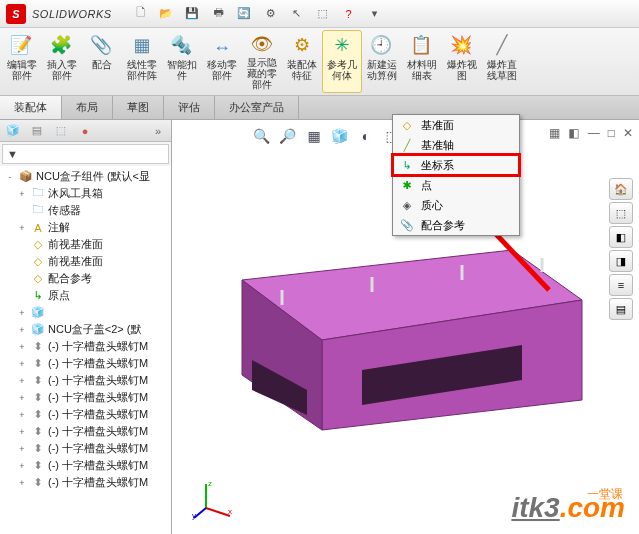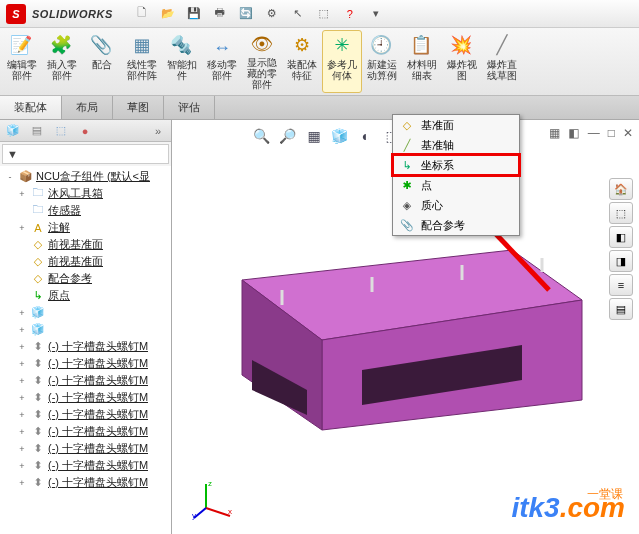--- a/index.html
+++ b/index.html
@@ -1,20 +1,20 @@
 <!DOCTYPE html>
 <html><head>
 <meta charset="utf-8">
 <style>
 * { margin: 0; padding: 0; box-sizing: border-box; font-family: "Microsoft YaHei", Arial, sans-serif; }
 body { width: 639px; height: 534px; background: #f0f0f0; overflow: hidden; position: relative; font-size: 11px; }
 
 .titlebar { height: 28px; background: linear-gradient(#fdfdfd,#e8e8e8); display: flex; align-items: center; padding: 0 6px; border-bottom: 1px solid #ccc; }
 .titlebar .logo { width: 20px; height: 20px; background: #d00; border-radius: 3px; margin-right: 6px; display: flex; align-items: center; justify-content: center; color: #fff; font-weight: bold; font-style: italic; }
-.titlebar .brand { font-weight: bold; font-style: italic; color: #333; letter-spacing: 0.5px; }
+.titlebar .brand { font-weight: normal; font-style: italic; color: #333; letter-spacing: 0.5px; }
 .titlebar .qat { display: flex; gap: 8px; margin-left: 20px; align-items: center; }
 .titlebar .qat span { width: 18px; height: 18px; display: flex; align-items: center; justify-content: center; color: #555; }
 
 .ribbon { height: 68px; background: linear-gradient(#f7f7f7,#e6e6e6); border-bottom: 1px solid #bbb; display: flex; padding: 2px; }
 .ribbon-btn { display: flex; flex-direction: column; align-items: center; justify-content: flex-start; padding: 2px 4px; min-width: 40px; border: 1px solid transparent; border-radius: 3px; cursor: pointer; }
 .ribbon-btn .ico { width: 24px; height: 24px; margin-bottom: 2px; display: flex; align-items: center; justify-content: center; font-size: 18px; }
 .ribbon-btn .lbl { font-size: 10px; text-align: center; line-height: 11px; color: #333; white-space: pre-line; }
 .ribbon-btn.highlighted { background: #fff8d0; border: 1px solid #e0c060; }
 
 .tabs { height: 24px; background: linear-gradient(#d8d8d8,#c8c8c8); display: flex; align-items: stretch; border-bottom: 1px solid #aaa; }
@@ -24,21 +24,21 @@
 .workspace { display: flex; height: calc(100% - 120px); }
 
 .sidebar { width: 172px; background: #f4f4f4; border-right: 1px solid #aaa; display: flex; flex-direction: column; }
 .side-tabs { height: 22px; background: linear-gradient(#f0f0f0,#dcdcdc); display: flex; align-items: center; padding: 0 4px; gap: 6px; border-bottom: 1px solid #bbb; }
 .side-tabs .st { width: 18px; height: 18px; display: flex; align-items: center; justify-content: center; }
 .filter { height: 20px; background: #fff; border: 1px solid #ccc; margin: 2px; display: flex; align-items: center; padding: 0 4px; color: #444; }
 .tree { flex: 1; overflow: auto; background: #fff; font-size: 11px; color: #222; padding: 2px 0; }
 .tree-row { display: flex; align-items: center; height: 17px; padding-left: 4px; white-space: nowrap; cursor: pointer; }
 .tree-row .exp { width: 12px; text-align: center; color: #666; font-size: 9px; }
 .tree-row .ti { width: 14px; height: 14px; margin: 0 3px; display: flex; align-items: center; justify-content: center; font-size: 11px; }
-.tree-row .tl { overflow: hidden; text-overflow: ellipsis; text-decoration: underline; }
+.tree-row .tl { overflow: hidden; text-overflow: ellipsis; }
 .indent1 { padding-left: 16px; }
 
 .canvas { flex: 1; background: #fff; position: relative; overflow: hidden; }
 .view-toolbar { position: absolute; top: 6px; left: 80px; display: flex; gap: 6px; z-index: 5; }
 .view-toolbar .vb { width: 20px; height: 20px; display: flex; align-items: center; justify-content: center; color: #445; font-size: 14px; }
 .win-ctrl { position: absolute; top: 6px; right: 6px; display: flex; gap: 8px; font-size: 12px; color: #666; z-index: 5; }
 
 .dropdown { position: absolute; left: 392px; top: 114px; width: 128px; background: #f7f7f7; border: 1px solid #888; box-shadow: 2px 2px 4px rgba(0,0,0,0.3); z-index: 20; }
 .dropdown .item { display: flex; align-items: center; height: 20px; padding: 0 6px; font-size: 11px; cursor: pointer; }
 .dropdown .item .mi { width: 16px; height: 16px; margin-right: 6px; display: flex; align-items: center; justify-content: center; }
@@ -46,21 +46,21 @@
 
 .triad { position: absolute; bottom: 14px; left: 20px; width: 42px; height: 42px; }
 .triad svg { width: 100%; height: 100%; }
 
 .right-tools { position: absolute; right: 4px; top: 178px; width: 26px; display: flex; flex-direction: column; gap: 2px; }
 .right-tools .rt { width: 24px; height: 22px; background: linear-gradient(#fefefe,#e4e4e4); border: 1px solid #bbb; border-radius: 3px; display: flex; align-items: center; justify-content: center; }
 
 .arrow { position: absolute; right: 80px; top: 180px; z-index: 15; pointer-events: none; }
 
 .watermark { position: absolute; right: 14px; bottom: 10px; font-weight: bold; font-style: italic; font-size: 28px; z-index: 10; }
-.watermark .b { color: #3b82f6; }
+.watermark .b { color: #737373; text-decoration: underline; }
 .watermark .o { color: #ff7a00; font-style: italic; }
 .watermark .sub { font-size: 12px; font-style: normal; position: absolute; right: 2px; top: -6px; font-weight: normal; }
 
 .model { position: absolute; left: 20px; top: 110px; width: 430px; height: 220px; z-index: 1; }
 </style>
 </head>
 <body>
 
 <div class="titlebar">
   <div class="logo">S</div>
@@ -145,20 +145,21 @@
       <div class="lbl">爆炸直
 线草图</div>
     </div>
   </div>
 
 <div class="tabs" id="tabs">
     <div class="tab active">装配体</div>
     <div class="tab">布局</div>
     <div class="tab">草图</div>
     <div class="tab">评估</div>
+    <div class="tab">办公室产品</div>
   </div>
 
 <div class="workspace">
   <div class="sidebar">
     <div class="side-tabs">
       <span class="st" style="color:#c90">🧊</span>
       <span class="st" style="color:#888">▤</span>
       <span class="st" style="color:#69c">⬚</span>
       <span class="st" style="color:#c55">●</span>
       <span class="st" style="margin-left:auto;color:#666">»</span>
@@ -207,20 +208,21 @@
           <span class="ti" style="color:#0a0">↳</span>
           <span class="tl">原点</span>
         </div>
         <div class="tree-row indent1">
           <span class="exp">+</span>
           <span class="ti" style="color:#c90">🧊</span>
         </div>
         <div class="tree-row indent1">
           <span class="exp">+</span>
           <span class="ti" style="color:#c90">🧊</span>
+          <span class="tl">NCU盒子盖&lt;2&gt; (默</span>
         </div>
         <div class="tree-row indent1">
           <span class="exp">+</span>
           <span class="ti" style="color:#888">⬍</span>
           <span class="tl">(-) 十字槽盘头螺钉M</span>
         </div>
         <div class="tree-row indent1">
           <span class="exp">+</span>
           <span class="ti" style="color:#888">⬍</span>
           <span class="tl">(-) 十字槽盘头螺钉M</span>

